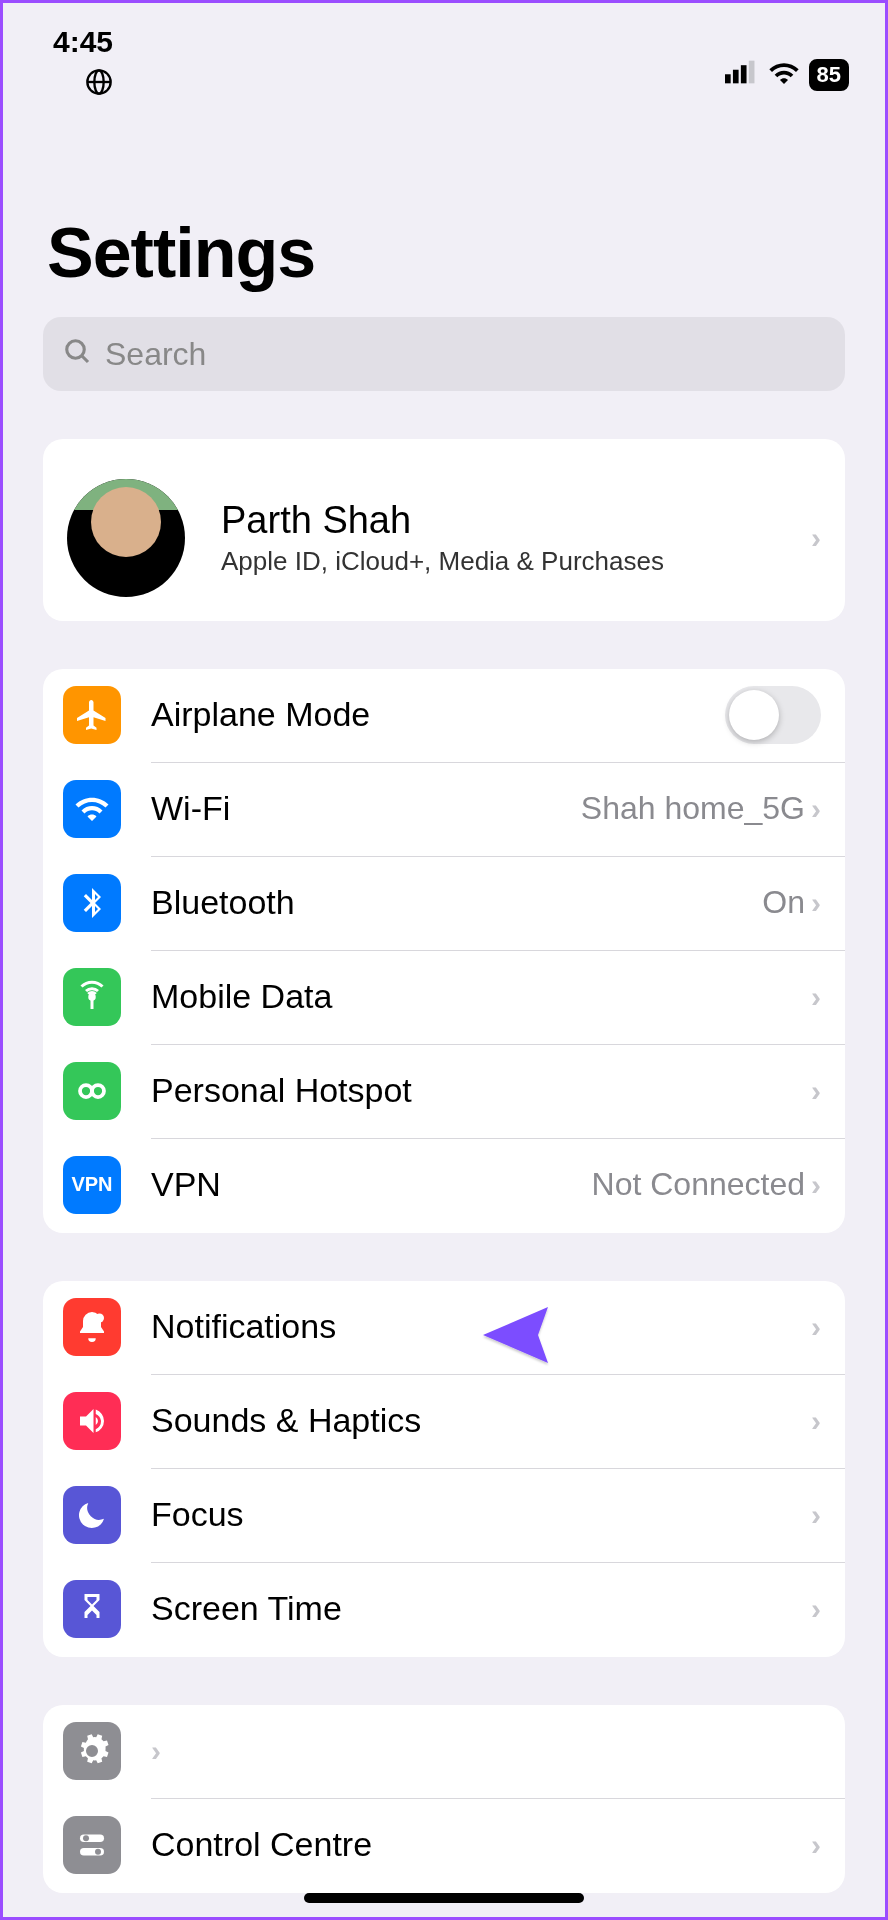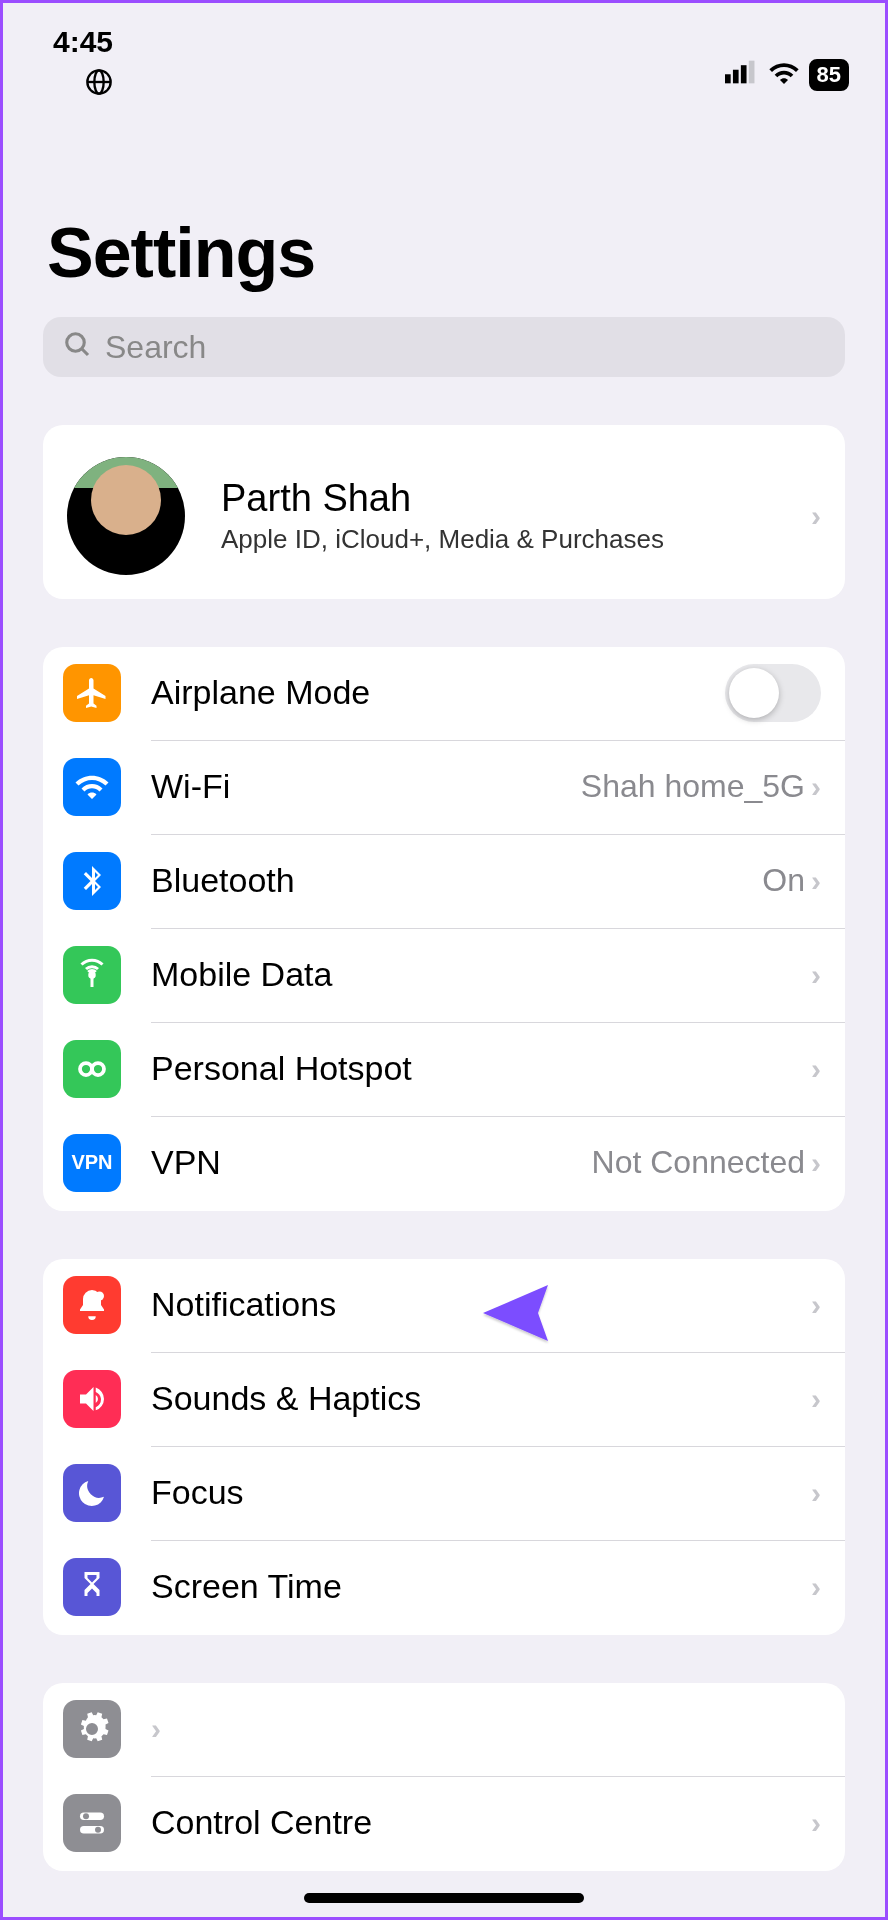--- a/index.html
+++ b/index.html
@@ -27,21 +27,21 @@
     header .title {
       font-size: 70px;
       font-weight: 800;
       padding: 100px 16px 24px 44px;
       letter-spacing: -1px;
     }
     .search-wrap { padding: 0 40px 26px 40px; }
     .search {
       background: #e1dfe6;
       border-radius: 18px;
-      height: 60px;
+      height: 74px;
       display: flex;
       align-items: center;
       padding: 0 20px;
       gap: 12px;
     }
     .search input {
       border: none;
       background: transparent;
       font-size: 32px;
       color: #808085;
@@ -65,21 +65,21 @@
       position: relative;
     }
     .row .divider {
       position: absolute;
       bottom: 0;
       left: 178px;
       right: 0;
       height: 1px;
       background: #d8d7dc;
     }
-    .account-row { min-height: 148px; padding: 32px 24px 24px 24px; }
+    .account-row { min-height: 148px; padding: 40px 24px 24px 24px; }
     .avatar {
       width: 118px;
       height: 118px;
       border-radius: 50%;
       background: radial-gradient(circle at 50% 28%, #d9b08c 0 22%, #000 24% 100%);
       margin-right: 36px;
       position: relative;
       overflow:hidden;
       flex-shrink:0;
     }

